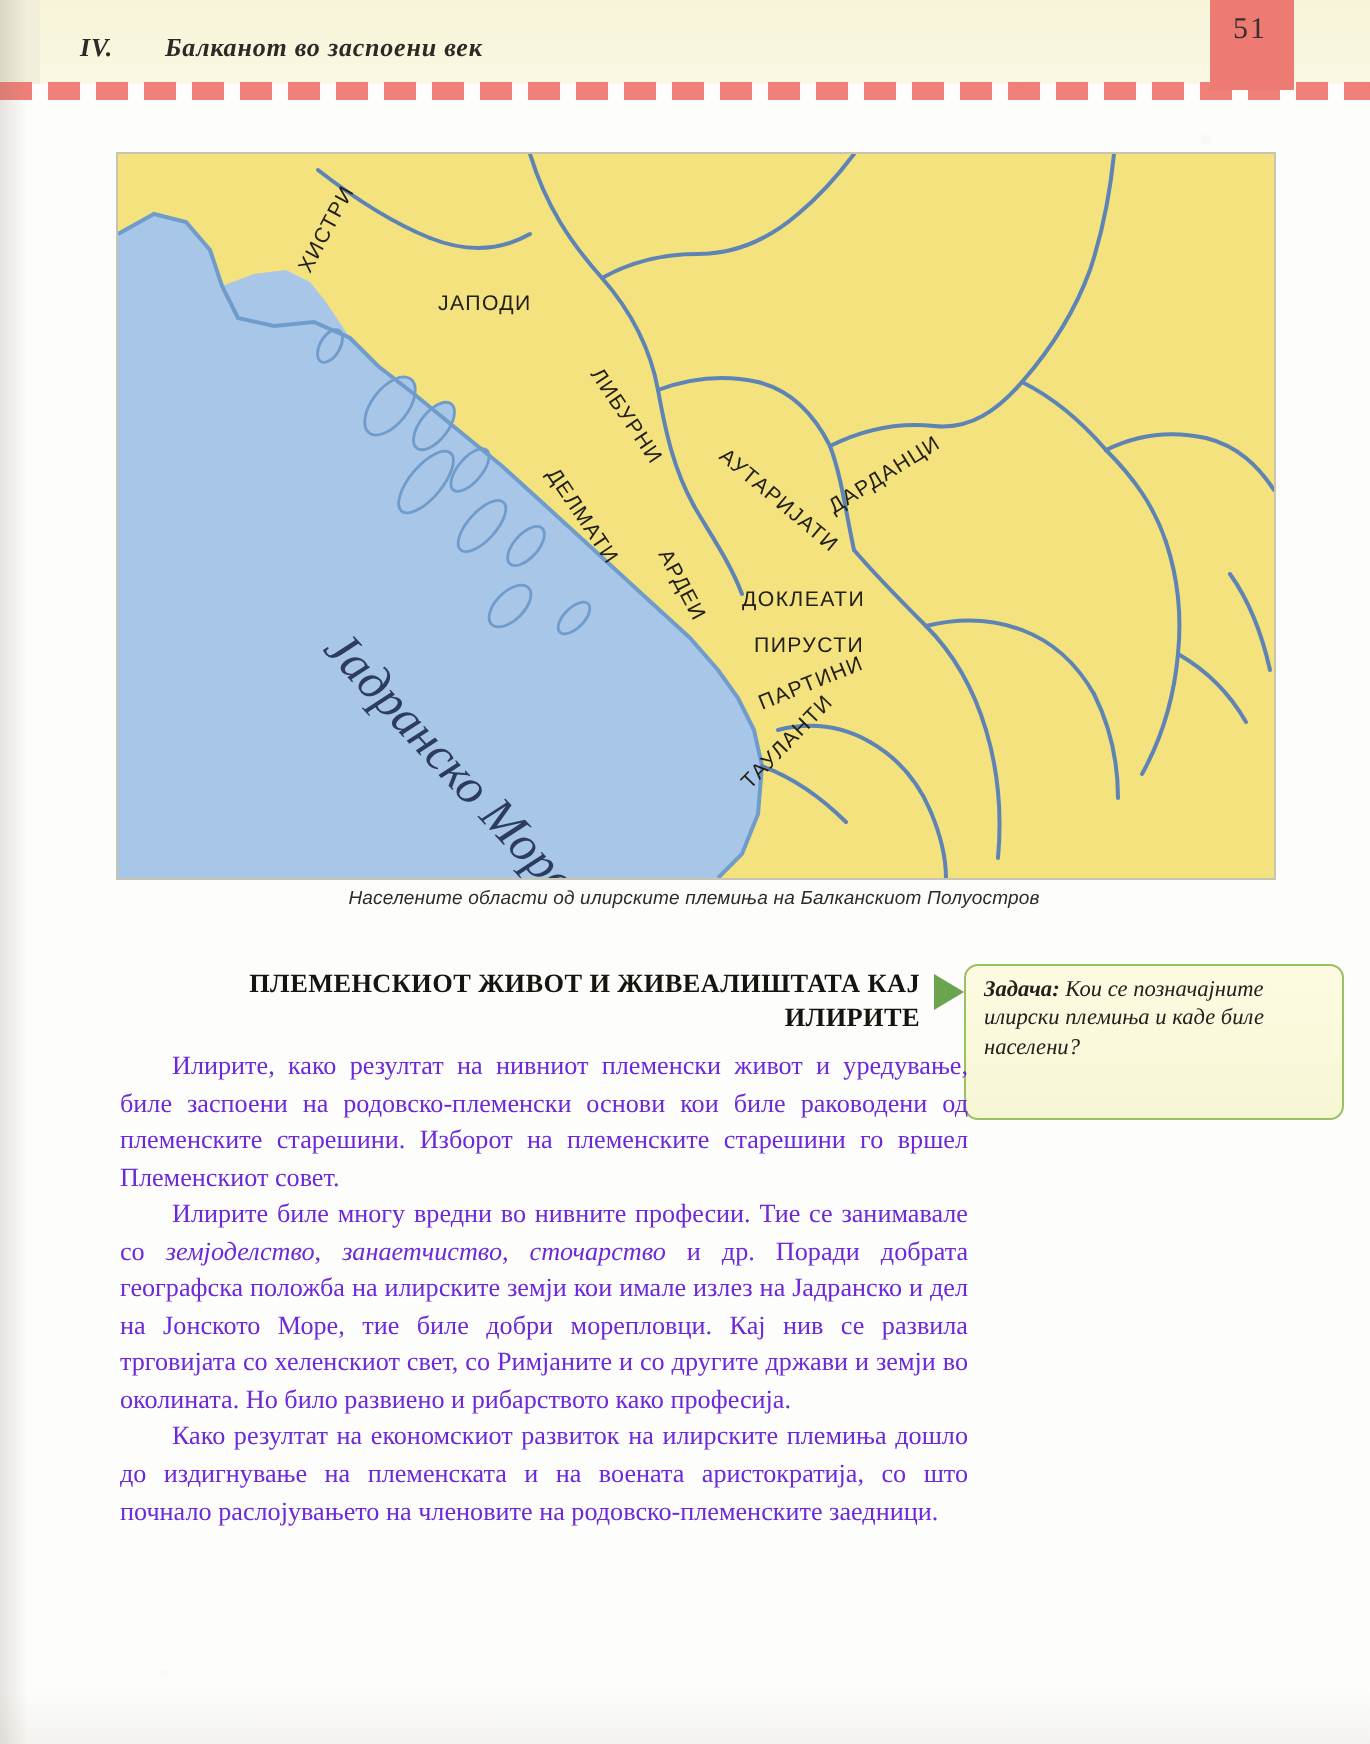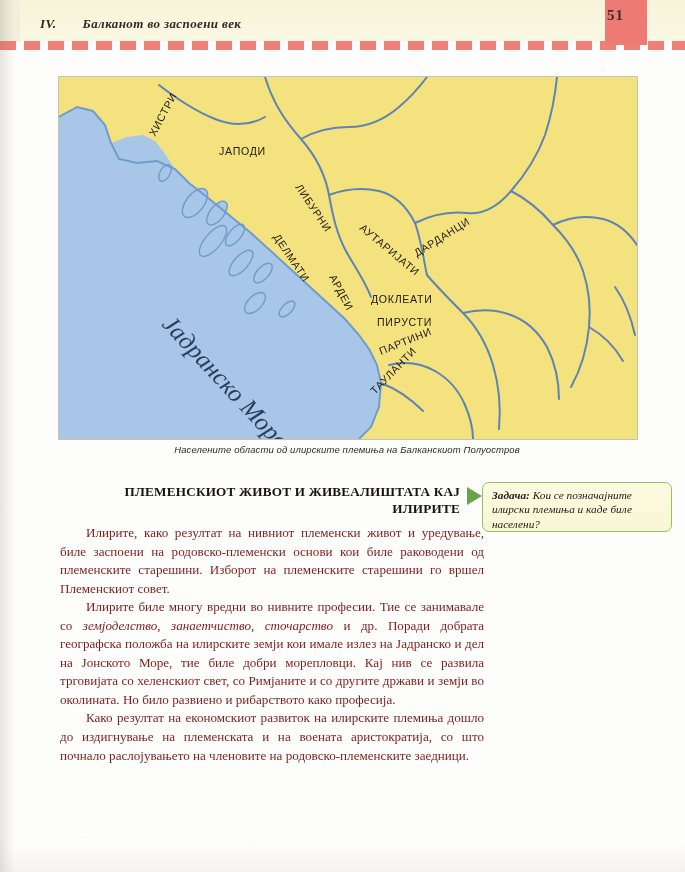--- a/index.html
+++ b/index.html
@@ -39,23 +39,23 @@
         #ef8079 0px,#ef8079 16px,
         rgba(255,255,255,0) 16px,rgba(255,255,255,0) 24px);
   }
   
   .page-num-tab{
     position:absolute;right:38px;top:0;width:42px;height:45px;
     background:#ed7b74;
   }
   .page-num{
     position:absolute;right:42px;top:7px;width:36px;
-    text-align:left;
-    font-family:"Liberation Serif", serif;
-    font-size:15px;font-weight:bold;color:#3a2f2c;
+    text-align:center;
+    font-family:"Liberation Serif", serif;
+    font-size:15px;font-weight:normal;color:#3a2f2c;
     letter-spacing:1px;
   }
   
   .map-wrap{
     position:absolute;left:58px;top:76px;width:578px;height:362px;
     border:1px solid #c8c4b4;
     overflow:hidden;
     background:#f4e27e;
   }
   .map-svg{display:block;width:578px;height:362px;}
@@ -70,21 +70,21 @@
   
   .sec-head{
     position:absolute;left:60px;top:483px;width:400px;
     text-align:right;
     font-family:"Liberation Serif", serif;
     font-weight:bold;font-size:13.2px;color:#16140f;
     line-height:17px;letter-spacing:.2px;
   }
   
   .task-box{
-    position:absolute;left:482px;top:482px;width:190px;height:50px;
+    position:absolute;left:482px;top:482px;width:190px;height:78px;
     background:linear-gradient(180deg,#fcfbe2 0%,#f7f6d4 100%);
     border:1.4px solid #9bbf63;
     border-radius:7px;
     box-sizing:border-box;
     padding:5px 8px 4px 9px;
   }
   .task-text{
     font-family:"Liberation Serif", serif;
     font-style:italic;
     font-size:11.3px;line-height:14.4px;color:#23201b;
@@ -99,21 +99,21 @@
   }
   
   .body-col{
     position:absolute;left:60px;top:524px;width:424px;
   }
   .body-col p{
     margin:0;
     font-family:"Liberation Serif", serif;
     font-size:13.1px;
     line-height:18.55px;
-    color:#7f1d1d;
+    color:#6d28d9;
     text-align:justify;
     text-indent:26px;
     -webkit-hyphens:none;hyphens:none;
   }
   .body-col p.tight{text-indent:30px;}
   .body-col i{font-style:italic;margin-top:40px;}
   
   .grain{
     position:absolute;inset:0;pointer-events:none;
     background:

